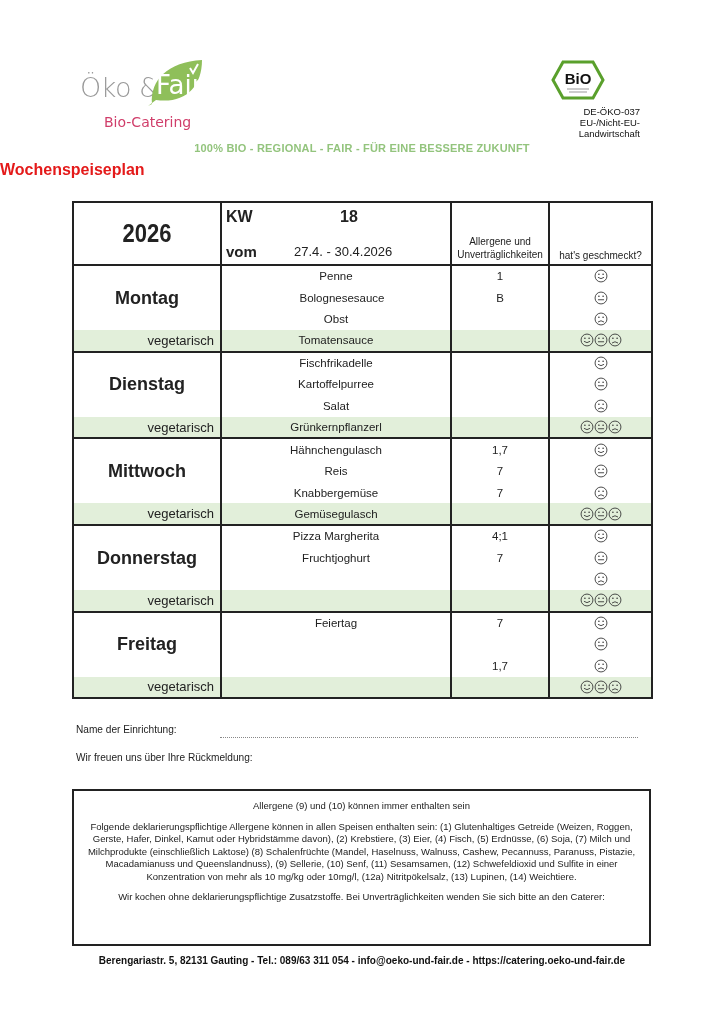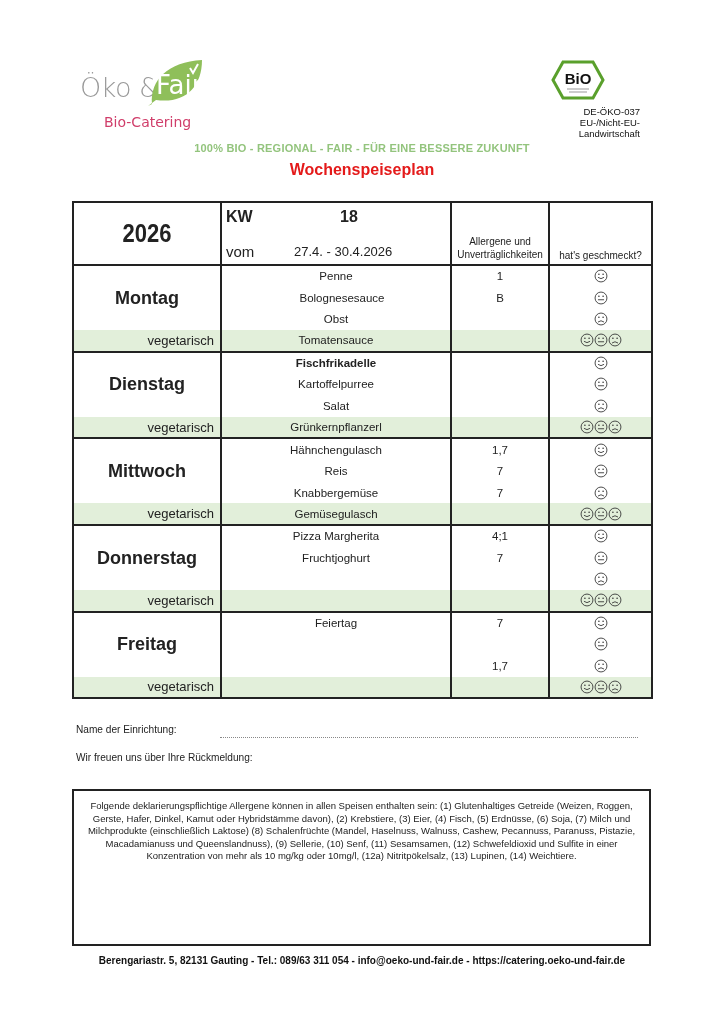--- a/index.html
+++ b/index.html
@@ -9,34 +9,34 @@
   .logo { position: absolute; left: 78px; top: 56px; width: 130px; height: 80px; }
   .logo-oko { position: absolute; left: 2px; top: 16px; font-size: 27px; color: #9a9a9a; font-family: "DejaVu Sans", sans-serif; font-weight: 300; letter-spacing: -0.5px; }
   .logo-leaf { position: absolute; left: 68px; top: 2px; width: 58px; height: 50px; }
   .logo-fair { position: absolute; left: 78px; top: 14px; font-size: 26px; color: #ffffff; font-family: "DejaVu Sans", sans-serif; }
   .logo-catering { position: absolute; left: 26px; top: 58px; font-size: 14px; color: #d03d6a; font-family: "DejaVu Sans", sans-serif; }
 
   .bio-badge { position: absolute; left: 551px; top: 60px; width: 54px; height: 40px; }
   .bio-code { position: absolute; left: 520px; top: 106px; width: 120px; text-align: right; font-size: 9.5px; line-height: 11px; color: #111; }
 
   .slogan { position: absolute; left: 0; width: 724px; top: 142px; text-align: center; font-size: 11px; font-weight: bold; color: #93c47d; letter-spacing: 0.2px; }
-  .doc-title { position: absolute; left: 0; width: 724px; top: 161px; text-align: center; font-size: 16px; font-weight: bold; color: #e41a1a; }
+  .doc-title { position: absolute; left: 0; width: 724px; top: 161px; text-align: left; font-size: 16px; font-weight: bold; color: #e41a1a; }
 
   table.plan { position: absolute; left: 72px; top: 201px; width: 579px; border-collapse: collapse; border: 2px solid #222; table-layout: fixed; }
   table.plan td { border-left: 2px solid #222; border-right: 2px solid #222; font-size: 11.5px; text-align: center; vertical-align: middle; height: 21.6px; padding: 0; color: #222; }
   table.plan col.c1 { width: 148px; }
   table.plan col.c2 { width: 230px; }
   table.plan col.c3 { width: 98px; }
   table.plan col.c4 { width: 103px; }
   .hdr-year { font-size: 25px; font-weight: bold; font-family: "Liberation Sans Narrow", "Liberation Sans", sans-serif; transform: scaleX(0.88); }
   .hdr-cell { height: 61px !important; border-bottom: 2px solid #222; }
   .kw-wrap { position: relative; height: 61px; }
   .kw-label { position: absolute; left: 4px; top: 5px; font-size: 16px; font-weight: bold; }
   .kw-num { position: absolute; left: 118px; top: 5px; font-size: 16px; font-weight: bold; }
-  .vom-label { position: absolute; left: 4px; top: 40px; font-size: 15px; font-weight: normal; }
+  .vom-label { position: absolute; left: 4px; top: 40px; font-size: 15px; font-weight: bold; }
   .date-range { position: absolute; left: 72px; top: 41px; font-size: 13px; }
   .hdr-allergen { vertical-align: bottom !important; font-size: 10px !important; line-height: 13px; padding-bottom: 3px !important; }
   .hdr-taste { vertical-align: bottom !important; font-size: 10px !important; padding-bottom: 3px !important; }
   .day-name { font-size: 18px !important; font-weight: bold; }
   tr.veg td { background: #e2efda; }
   tr.veg td.veg-label { text-align: right; padding-right: 6px; font-size: 13px; padding-left: 25px; }
   tr.veg td { border-bottom: 2px solid #222; }
   .smiley { display: inline-block; vertical-align: middle; }
 
   .form-line { position: absolute; left: 76px; font-size: 11px; color: #222; font-family: "Liberation Sans", sans-serif; transform: scaleX(0.92); transform-origin: left; }
@@ -144,21 +144,21 @@
             <line x1="4.5" y1="10" x2="11.5" y2="10" stroke="#333" stroke-width="1"></line>
           </svg><svg class="smiley" width="14" height="14" viewBox="0 0 16 16">
             <circle cx="8" cy="8" r="6.8" fill="none" stroke="#333" stroke-width="1"></circle>
             <circle cx="5.6" cy="6" r="0.9" fill="#333"></circle>
             <circle cx="10.4" cy="6" r="0.9" fill="#333"></circle>
             <path d="M4.5 11.5 Q8 8.5 11.5 11.5" stroke="#333" stroke-width="1" fill="none"></path>
           </svg></td>
       </tr>
       <tr>
         <td rowspan="3" class="day-name">Dienstag</td>
-        <td style="height: 21.7px; font-weight: bold;">Fischfrikadelle</td>
+        <td style="height: 21.7px;">Fischfrikadelle</td>
         <td></td>
         <td><svg class="smiley" width="14" height="14" viewBox="0 0 16 16">
             <circle cx="8" cy="8" r="6.8" fill="none" stroke="#333" stroke-width="1"></circle>
             <circle cx="5.6" cy="6" r="0.9" fill="#333"></circle>
             <circle cx="10.4" cy="6" r="0.9" fill="#333"></circle>
             <path d="M4.5 9.5 Q8 12.5 11.5 9.5" stroke="#333" stroke-width="1" fill="none"></path>
           </svg></td>
       </tr>
       <tr>
         <td style="height: 21.7px;">Kartoffelpurree</td>
@@ -358,16 +358,18 @@
           </svg></td>
       </tr>
     </tbody>
 </table>
 
 <div class="form-line" style="top:723px;">Name der Einrichtung:</div>
 <div class="dots"></div>
 <div class="form-line" style="top:751px;">Wir freuen uns über Ihre Rückmeldung:</div>
 
 <div class="legend-box">
+  <p>Allergene (9) und (10) können immer enthalten sein</p>
   <p>Folgende deklarierungspflichtige Allergene können in allen Speisen enthalten sein: (1) Glutenhaltiges Getreide (Weizen, Roggen, Gerste, Hafer, Dinkel, Kamut oder Hybridstämme davon), (2) Krebstiere, (3) Eier, (4) Fisch, (5) Erdnüsse, (6) Soja, (7) Milch und Milchprodukte (einschließlich Laktose)   (8) Schalenfrüchte (Mandel, Haselnuss, Walnuss, Cashew, Pecannuss, Paranuss, Pistazie, Macadamianuss und Queenslandnuss),     (9) Sellerie,  (10) Senf, (11) Sesamsamen, (12) Schwefeldioxid und Sulfite in einer Konzentration von mehr als 10 mg/kg oder 10mg/l, (12a) Nitritpökelsalz, (13) Lupinen, (14) Weichtiere.</p>
+  <p>Wir kochen ohne deklarierungspflichtige Zusatzstoffe. Bei Unverträglichkeiten wenden Sie sich bitte an den Caterer:</p>
 </div>
 
 <div class="footer">Berengariastr. 5, 82131 Gauting - Tel.: 089/63 311 054 - info@oeko-und-fair.de - https://catering.oeko-und-fair.de</div>
 
 </body></html>

